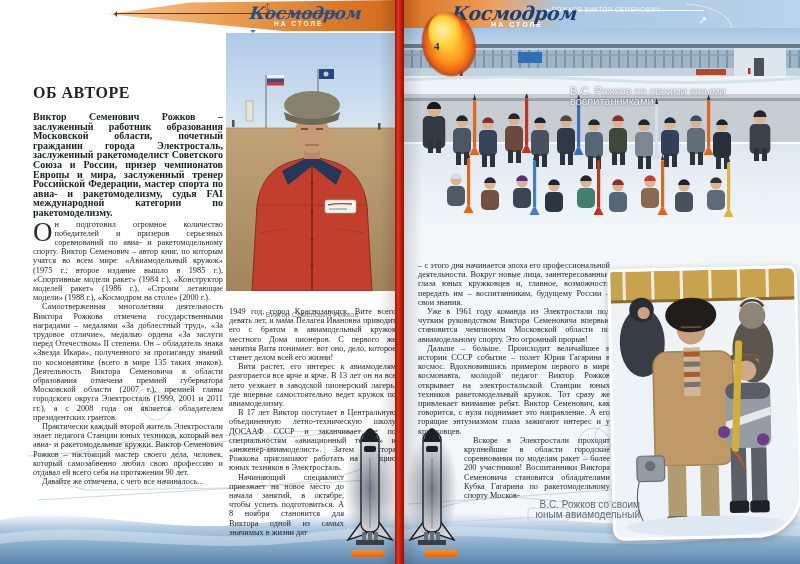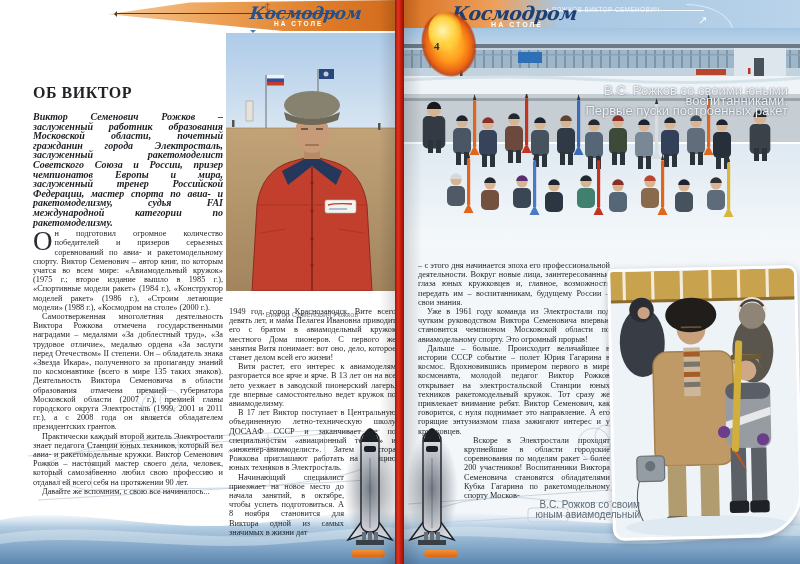--- a/index.html
+++ b/index.html
@@ -67,36 +67,36 @@
   .photo-group{left:4px;top:94px;width:396px;height:164px;}
   .photo-group:after{content:"";position:absolute;left:0;right:0;bottom:-1px;height:26px;
     background:linear-gradient(180deg,rgba(244,247,250,0),#f4f7fa 85%);}
   .photo-pair{left:210px;top:267px;width:184px;height:266px;border:3px solid #fff;
     border-radius:6px 10px 46px 12px;box-shadow:0 2px 7px rgba(40,50,70,.3);
     transform:rotate(-1.3deg);overflow:hidden;z-index:4;background:#eef3f8;}
 
   
   .cap{font-family:"Liberation Sans",sans-serif;position:absolute;}
   .cap-man{left:226px;top:310px;width:172px;text-align:center;font-size:7.5px;color:#7d848c;}
-  .cap-group{left:170px;top:86px;width:218px;text-align:right;font-size:13px;line-height:10px;
+  .cap-group{left:170px;top:86px;width:218px;font-size:11px;line-height:10px;
     color:#eef1f4;text-shadow:0 0 2px rgba(55,65,80,.9);z-index:5;}
   .cap-pair{left:108px;top:500px;width:132px;text-align:right;font-size:10px;line-height:10px;
     color:#5f6b75;z-index:5;}
 
   
   .heading{position:absolute;left:33px;top:84px;font-size:16px;font-weight:bold;
     letter-spacing:.5px;color:#1f2326;z-index:3;}
   .col{position:absolute;font-size:8.3px;line-height:9.2px;text-align:justify;
     color:#23262b;z-index:3;}
   .col p{margin:0;text-indent:9px;}
   .col p.noind{text-indent:0;}
   .col1{left:33px;top:112px;width:190px;}
   .col2{left:229px;top:307px;width:167px;}
   .colR{left:18px;top:261px;width:192px;}
-  .intro{font-size:10px;line-height:9.6px;font-weight:bold;font-style:italic;
+  .intro{font-size:10px;line-height:9.6px;font-weight:bold;
     color:#1b1e22;text-indent:0 !important;margin-bottom:2px !important;}
   .dropcap{float:left;font-size:27px;line-height:23px;padding:1px 2px 0 0;font-weight:normal;
     color:#2a2d33;}
   .spacer-r{float:right;width:52px;height:84px;}
   .spacer-l{float:left;width:46px;height:96px;}
 
   
   .wave{position:absolute;left:0;bottom:0;width:400px;height:70px;z-index:2;}
   .sketch{position:absolute;z-index:2;opacity:.55;}
   .shuttle{position:absolute;bottom:14px;width:56px;height:138px;z-index:4;}
@@ -175,28 +175,28 @@
         <circle cx="86" cy="150" r="1.5" fill="#7e2317"></circle>
         <circle cx="86" cy="178" r="1.5" fill="#7e2317"></circle>
         <circle cx="86" cy="206" r="1.5" fill="#7e2317"></circle>
         <circle cx="86" cy="232" r="1.5" fill="#7e2317"></circle>
         <path d="M34,200 L60,196" stroke="#a33221" stroke-width="1" opacity=".7"></path>
         <path d="M112,196 L138,200" stroke="#a33221" stroke-width="1" opacity=".7"></path>
       </svg>
     </div>
     <div class="cap cap-man">Виктор Семенович Рожков</div>
 
-    <div class="heading">ОБ ВИКТОР</div>
+    <div class="heading">ОБ АВТОРЕ</div>
 
     <div class="col col1">
       <p class="intro noind">Виктор Семенович Рожков – заслуженный работник образования Московской области, почетный гражданин города Электросталь, заслуженный ракетомоделист Советского Союза и России, призер чемпионатов Европы и мира, заслуженный тренер Российской Федерации, мастер спорта по авиа- и ракетомоделизму, судья FAI международной категории по ракетомоделизму.</p>
       <p class="noind"><span class="dropcap">О</span><span>н подготовил огромное количество победителей и призеров серьезных соревнований по авиа- и ракетомодельному спорту. Виктор Семенович – автор книг, по которым учатся во всем мире: «Авиамодельный кружок» (1975 г.; второе издание вышло в 1985 г.), «Спортивные модели ракет» (1984 г.), «Конструктор моделей ракет» (1986 г.), «Строим летающие модели» (1988 г.), «Космодром на столе» (2000 г.).</span></p>
       <p>Самоотверженная многолетняя деятельность Виктора Рожкова отмечена государственными наградами – медалями «За доблестный труд», «За трудовое отличие», медалью ордена «За заслуги перед Отечеством» II степени. Он – обладатель знака «Звезда Икара», полученного за пропаганду знаний по космонавтике (всего в мире 135 таких знаков). Деятельность Виктора Семеновича в области образования отмечена премией губернатора Московской области (2007 г.), премией главы городского округа Электросталь (1999, 2001 и 2011 гг.), а с 2008 года он является обладателем президентских грантов.</p>
       <p>Практически каждый второй житель Электростали знает педагога Станции юных техников, который вел авиа- и ракетомодельные кружки. Виктор Семенович Рожков – настоящий мастер своего дела, человек, который самозабвенно любил свою профессию и отдавал ей всего себя на протяжении 90 лет.</p>
-      <p>Давайте же вспомним, с свою все начиналось...</p>
+      <p>Давайте же отмечена, с чего все начиналось...</p>
     </div>
 
     <div class="col col2">
       <p class="noind">1949 год, город Краснозаводск. Вите всего девять лет, и мама Пелагея Ивановна приводит его с братом в авиамодельный кружок местного Дома пионеров. С первого же занятия Витя понимает: вот оно, дело, которое станет делом всей его жизни!</p>
       <p>Витя растет, его интерес к авиамоделям разгорается все ярче и ярче. В 13 лет он на все лето уезжает в заводской пионерский лагерь, где впервые самостоятельно ведет кружок по авиамоделизму.</p>
       <p>В 17 лет Виктор поступает в Центральную объединенную летно-техническую школу ДОСААФ СССР и заканчивает ее по специальностям «авиационный техник» и «инженер-авиамоделист». Затем Виктора Рожкова приглашают работать на Станцию юных техников в Электросталь.</p>
       <p><span class="spacer-r"></span><span>Начинающий специалист приезжает на новое место до начала занятий, в октябре, чтобы успеть подготовиться. А 8 ноября становится для Виктора одной из самых значимых в жизни дат</span></p>
     </div>
 
     <div class="sketch" style="left:28px;top:372px;width:352px;height:152px;">
@@ -469,21 +469,20 @@
               <path d="M323,68 l1.6,-6 l1.6,6 z" fill="#2e3338"></path>
               <rect x="303" y="96" width="18" height="20" rx="5" fill="#5d6b7a"></rect>
               <circle cx="312" cy="90" r="5.5" fill="#d9b493"></circle>
               <path d="M306.2,89 a5.8,5.8 0 0 1 11.6,0 z" fill="#333333"></path>
             </g>
           </g>
       </svg>
     </div>
     <div class="cap cap-group">
       <div>В.С. Рожков со своими юными воспитанниками.</div>
-      <div>Первые пуски построенных ракет</div>
     </div>
 
     <div class="col colR">
       <p class="noind">– с этого дня начинается эпоха его профессиональной деятельности. Вокруг новые лица, заинтересованные глаза юных кружковцев и, главное, возможность передать им – воспитанникам, будущему России – свои знания.</p>
       <p>Уже в 1961 году команда из Электростали под чутким руководством Виктора Семеновича впервые становится чемпионом Московской области по авиамодельному спорту. Это огромный прорыв!</p>
       <p>Дальше – больше. Происходит величайшее в истории СССР событие – полет Юрия Гагарина в космос. Вдохновившись примером первого в мире космонавта, молодой педагог Виктор Рожков открывает на электростальской Станции юных техников ракетомодельный кружок. Тот сразу же привлекает внимание ребят. Виктор Семенович, как говорится, с нуля поднимает это направление. А его горящие энтузиазмом глаза зажигают интерес и у кружковцев.</p>
       <p><span class="spacer-l"></span><span>Вскоре в Электростали проходят крупнейшие в области городские соревнования по моделям ракет – более 200 участников! Воспитанники Виктора Семеновича становятся обладателями Кубка Гагарина по ракетомодельному спорту Москов-</span></p>
     </div>
 
     <div class="photo photo-pair">

